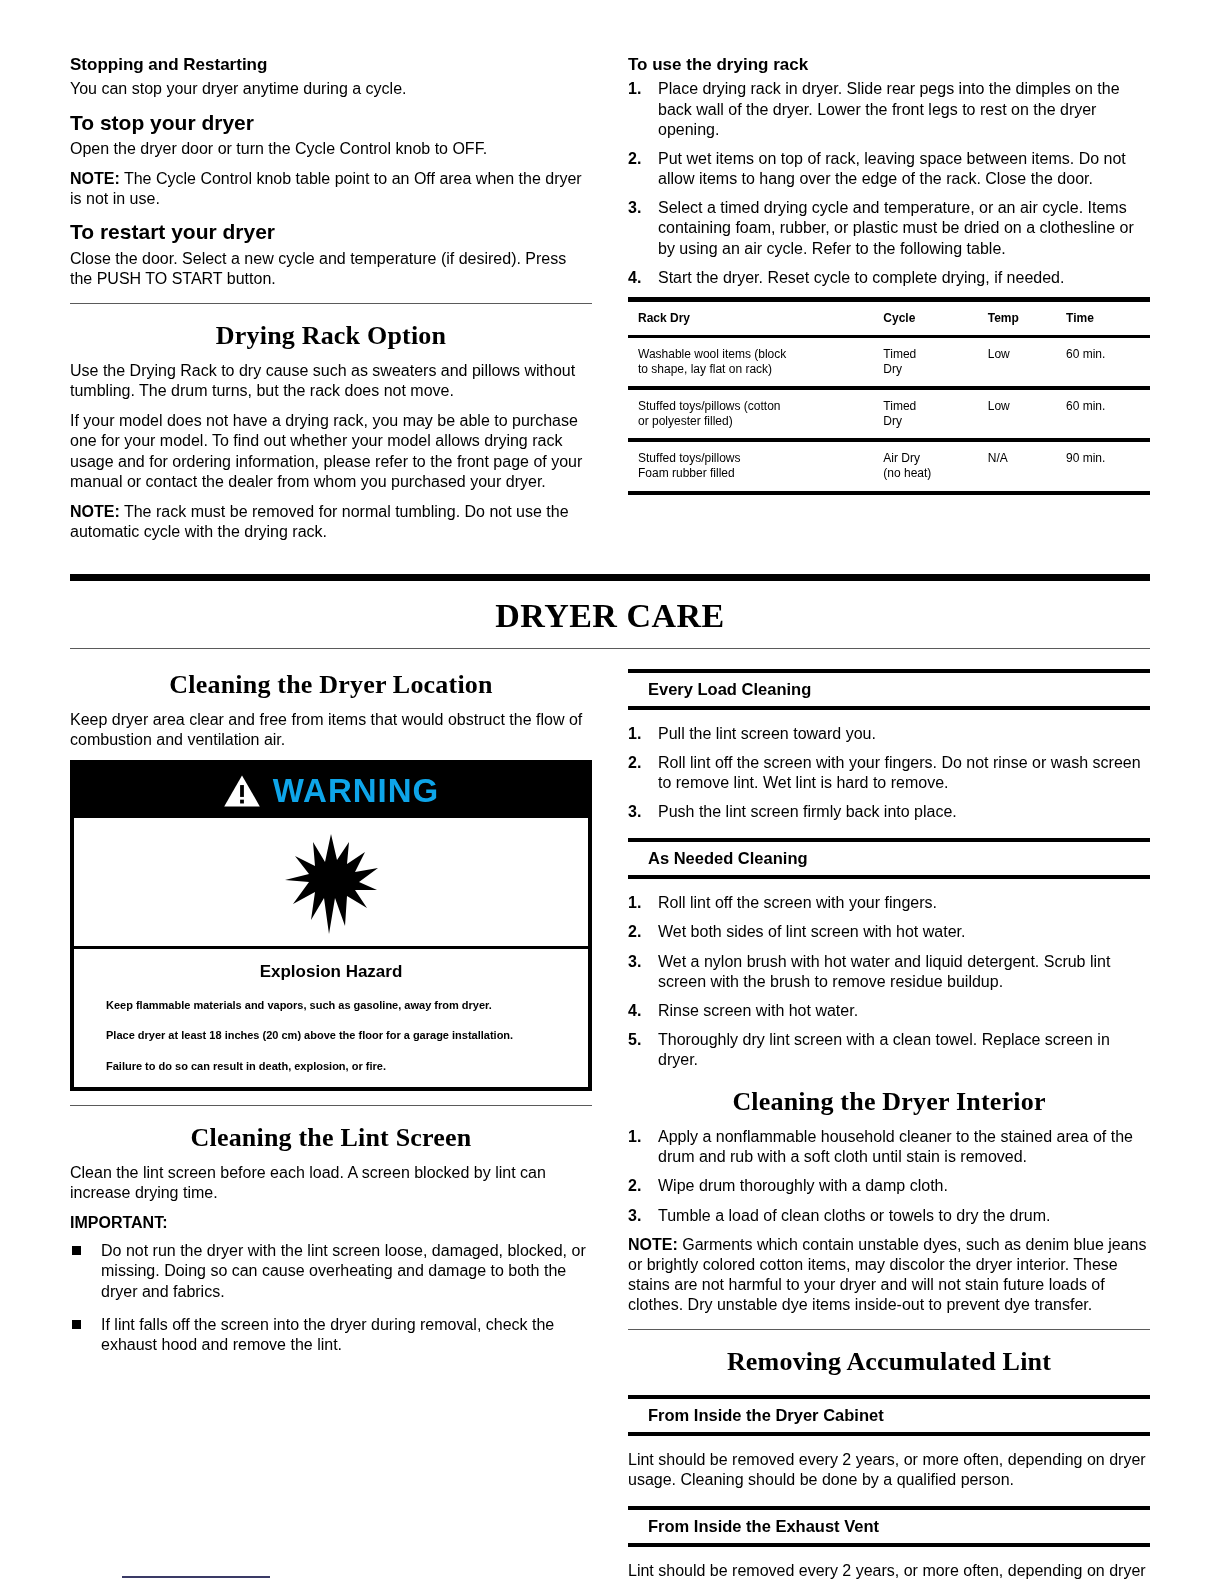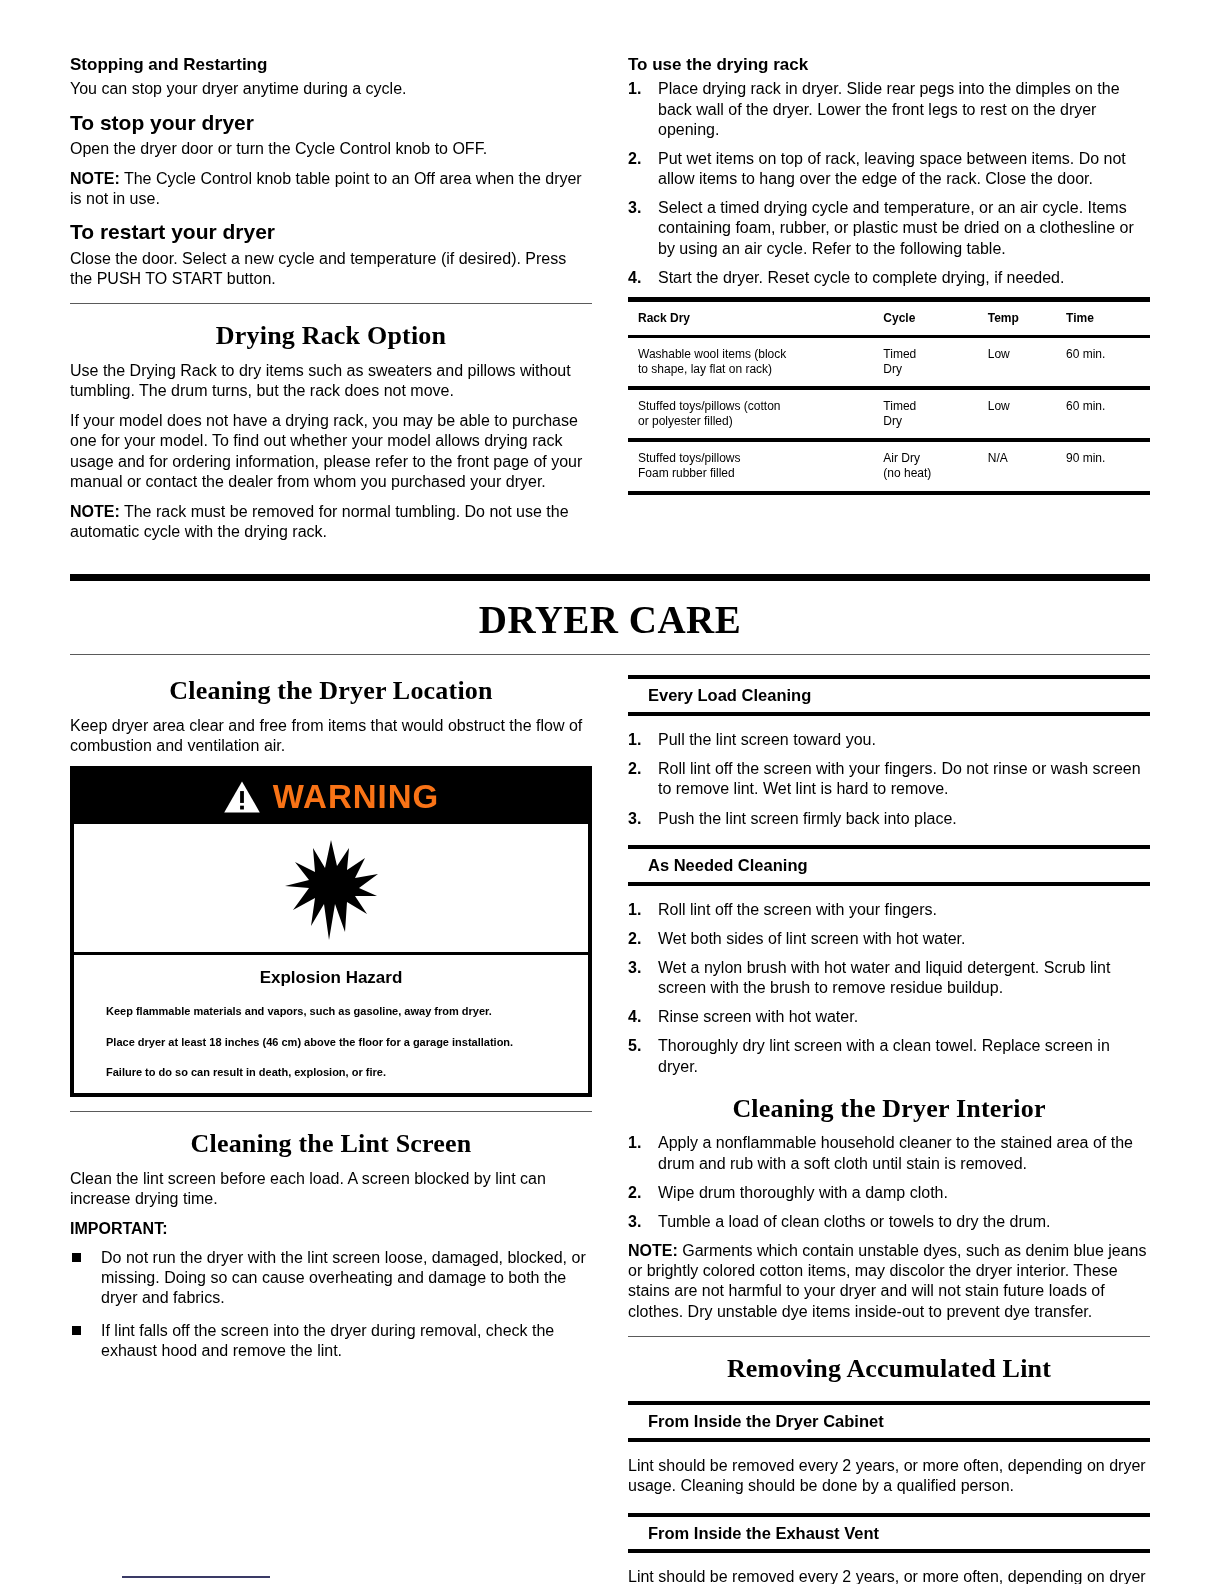--- a/index.html
+++ b/index.html
@@ -24,21 +24,21 @@
     font-size: 26px; text-align: center; margin: 16px 0 8px 0;
     letter-spacing: 0.2px;
   }
   .thin-rule { border: none; border-top: 1px solid #5a5a5a; margin: 14px 0 4px 0; }
 
   
   .care-band { margin-top: 22px; }
   .thick-bar { height: 7px; background: #000; }
   .main-title {
     font-family: "Liberation Serif", serif; font-weight: bold;
-    font-size: 39px; text-align: center; margin: 14px 0 10px 0; letter-spacing: 0.5px;
+    font-size: 34px; text-align: center; margin: 14px 0 10px 0; letter-spacing: 0.5px;
   }
   .full-thin { border: none; border-top: 1px solid #5a5a5a; margin: 0 0 18px 0; }
 
   
   .step { display: flex; margin: 0 0 9px 0; }
   .step .num { font-weight: bold; width: 30px; flex: none; }
   .step .txt { flex: 1; }
 
   
   .bullet { display: flex; margin: 0 0 13px 0; }
@@ -55,21 +55,21 @@
   table.rack thead tr { border-bottom: 3px solid #000; }
   table.rack tbody tr { border-bottom: 4px solid #000; }
   table.rack .c-item { width: 47%; }
   table.rack .c-cycle { width: 20%; }
   table.rack .c-temp { width: 15%; }
   table.rack .c-time { width: 18%; }
 
   
   .warning-box { border: 4px solid #000; margin: 6px 0 4px 0; }
   .warning-head {
-    background: #000; color: #f97316; display: flex; align-items: center; justify-content: center;
+    background: #000; color: #0ea5e9; display: flex; align-items: center; justify-content: center;
     gap: 12px; padding: 6px 0; font-weight: bold; font-size: 33px; letter-spacing: 1px;
   }
   .warning-graphic { display: flex; justify-content: center; padding: 16px 0 12px 0; }
   .warning-divider { border-top: 3px solid #000; }
   .hazard-title { text-align: center; font-weight: bold; font-size: 17px; margin: 12px 0 14px 0; }
   .warning-box .wp { font-weight: bold; font-size: 11px; line-height: 1.3; padding: 0 32px; margin: 16px 0 14px 0; }
 
   
   .boxed-head {
     border-top: 4px solid #000; border-bottom: 4px solid #000;
@@ -96,21 +96,21 @@
       <div class="subhead">To stop your dryer</div>
       <p>Open the dryer door or turn the Cycle Control knob to OFF.</p>
       <p><span class="bold">NOTE:</span><span> The Cycle Control knob table point to an Off area when the dryer is not in use.</span></p>
 
       <div class="subhead">To restart your dryer</div>
       <p>Close the door. Select a new cycle and temperature (if desired). Press the PUSH TO START button.</p>
 
       <hr class="thin-rule">
 
       <div class="serif-heading">Drying Rack Option</div>
-      <p>Use the Drying Rack to dry items such as sweaters and pillows without tumbling. The drum turns, but the rack does not move.</p>
+      <p>Use the Drying Rack to dry cause such as sweaters and pillows without tumbling. The drum turns, but the rack does not move.</p>
       <p>If your model does not have a drying rack, you may be able to purchase one for your model. To find out whether your model allows drying rack usage and for ordering information, please refer to the front page of your manual or contact the dealer from whom you purchased your dryer.</p>
       <p><span class="bold">NOTE:</span><span> The rack must be removed for normal tumbling. Do not use the automatic cycle with the drying rack.</span></p>
     </div>
 
     <div>
       <div class="tophead">To use the drying rack</div>
 
       <div class="step">
         <span class="num">1.</span>
         <span class="txt">Place drying rack in dryer. Slide rear pegs into the dimples on the back wall of the dryer. Lower the front legs to rest on the dryer opening.</span>
@@ -191,21 +191,21 @@
           <span>WARNING</span>
         </div>
         <div class="warning-graphic">
           <svg width="120" height="100" viewBox="0 0 100 100" aria-hidden="true">
             <polygon fill="#000" points="50,0 56,26 68,8 66,30 84,18 74,38 97,34 78,48 96,56 74,56 86,74 66,62 64,92 54,64 48,100 43,64 30,86 34,58 12,70 28,48 4,46 28,40 14,22 34,32 32,8 44,28"></polygon>
           </svg>
         </div>
         <div class="warning-divider"></div>
         <div class="hazard-title">Explosion Hazard</div>
         <p class="wp">Keep flammable materials and vapors, such as gasoline, away from dryer.</p>
-        <p class="wp">Place dryer at least 18 inches (46 cm) above the floor for a garage installation.</p>
+        <p class="wp">Place dryer at least 18 inches (20 cm) above the floor for a garage installation.</p>
         <p class="wp">Failure to do so can result in death, explosion, or fire.</p>
       </div>
 
       <hr class="thin-rule">
 
       <div class="serif-heading">Cleaning the Lint Screen</div>
       <p>Clean the lint screen before each load. A screen blocked by lint can increase drying time.</p>
       <div class="bold" style="margin:0 0 8px 0">IMPORTANT:</div>
 
       <div class="bullet">

